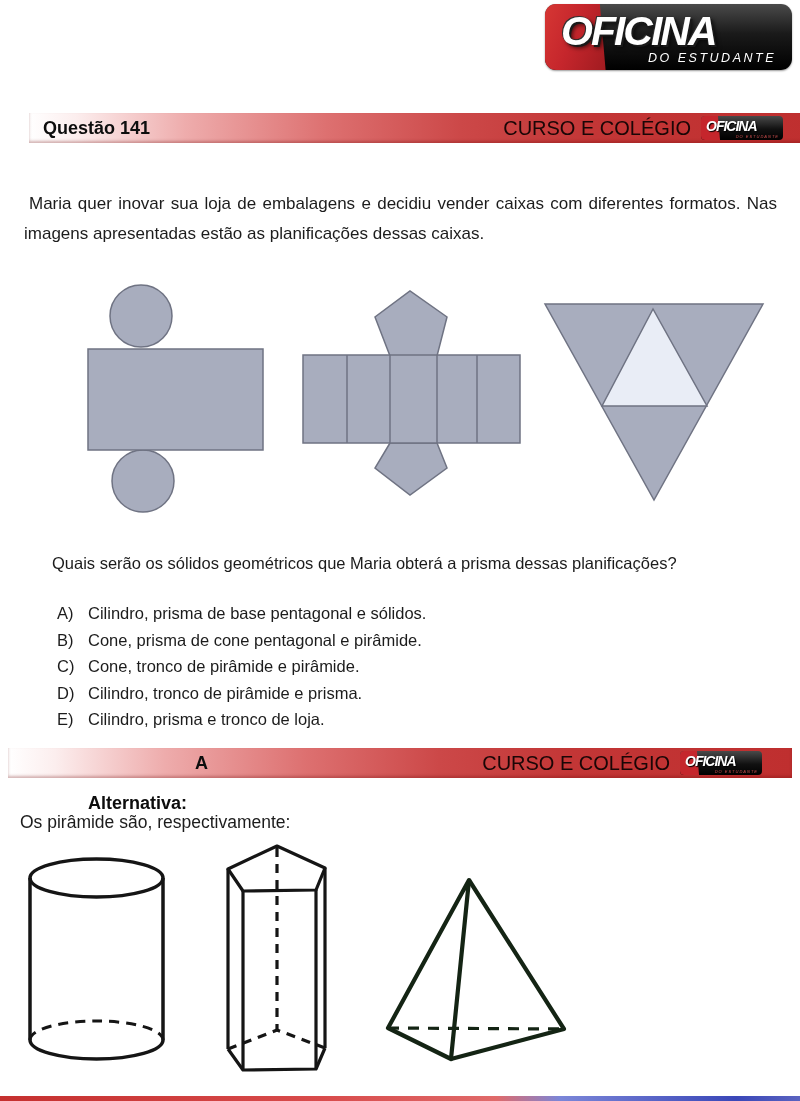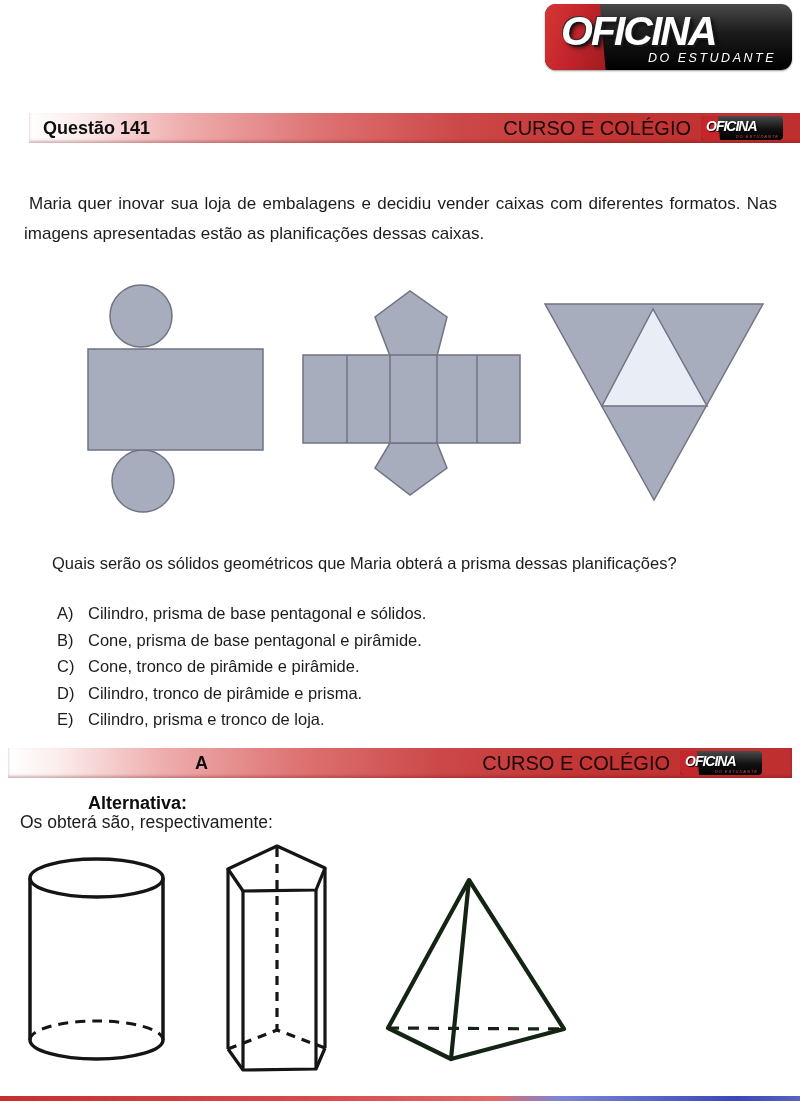--- a/index.html
+++ b/index.html
@@ -140,21 +140,21 @@
 
   <p class="para" id="prompt">Quais serão os sólidos geométricos que Maria obterá a prisma dessas planificações?</p>
 
   <div class="options">
     <div class="opt">
       <span class="letter">A)</span>
       <span class="text">Cilindro, prisma de base pentagonal e sólidos.</span>
     </div>
     <div class="opt">
       <span class="letter">B)</span>
-      <span class="text">Cone, prisma de base pentagonal e pirâmide.</span>
+      <span class="text">Cone, prisma de cone pentagonal e pirâmide.</span>
     </div>
     <div class="opt">
       <span class="letter">C)</span>
       <span class="text">Cone, tronco de pirâmide e pirâmide.</span>
     </div>
     <div class="opt">
       <span class="letter">D)</span>
       <span class="text">Cilindro, tronco de pirâmide e prisma.</span>
     </div>
     <div class="opt">
@@ -167,21 +167,21 @@
     <span class="bar-title">Alternativa:</span>
     <span class="answer-value">A</span>
     <span class="bar-right">CURSO E COLÉGIO</span>
     <span class="mini-logo">
       <span class="red"></span>
       <span class="txt">OFICINA</span>
       <span class="tag">DO ESTUDANTE</span>
     </span>
   </div>
 
-  <p id="solution-intro">Os obterá são, respectivamente:</p>
+  <p id="solution-intro">Os pirâmide são, respectivamente:</p>
 
   <svg class="figure" id="solids-figure" width="800" height="245" viewBox="0 0 800 245">
 
     <g stroke="#151515" stroke-width="3.5" fill="none">
       <ellipse cx="96.5" cy="40" rx="66.5" ry="19"></ellipse>
       <line x1="30" y1="40" x2="30" y2="202"></line>
       <line x1="163" y1="40" x2="163" y2="202"></line>
       <path d="M 30 202 A 66.5 19 0 0 0 163 202"></path>
       <path stroke-dasharray="10 7" stroke-width="3" d="M 30 202 A 66.5 19 0 0 1 163 202"></path>
     </g>

